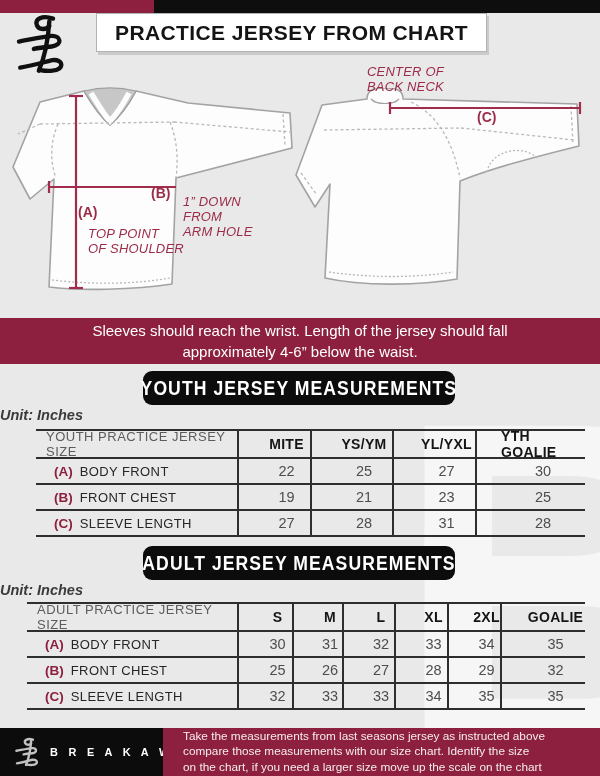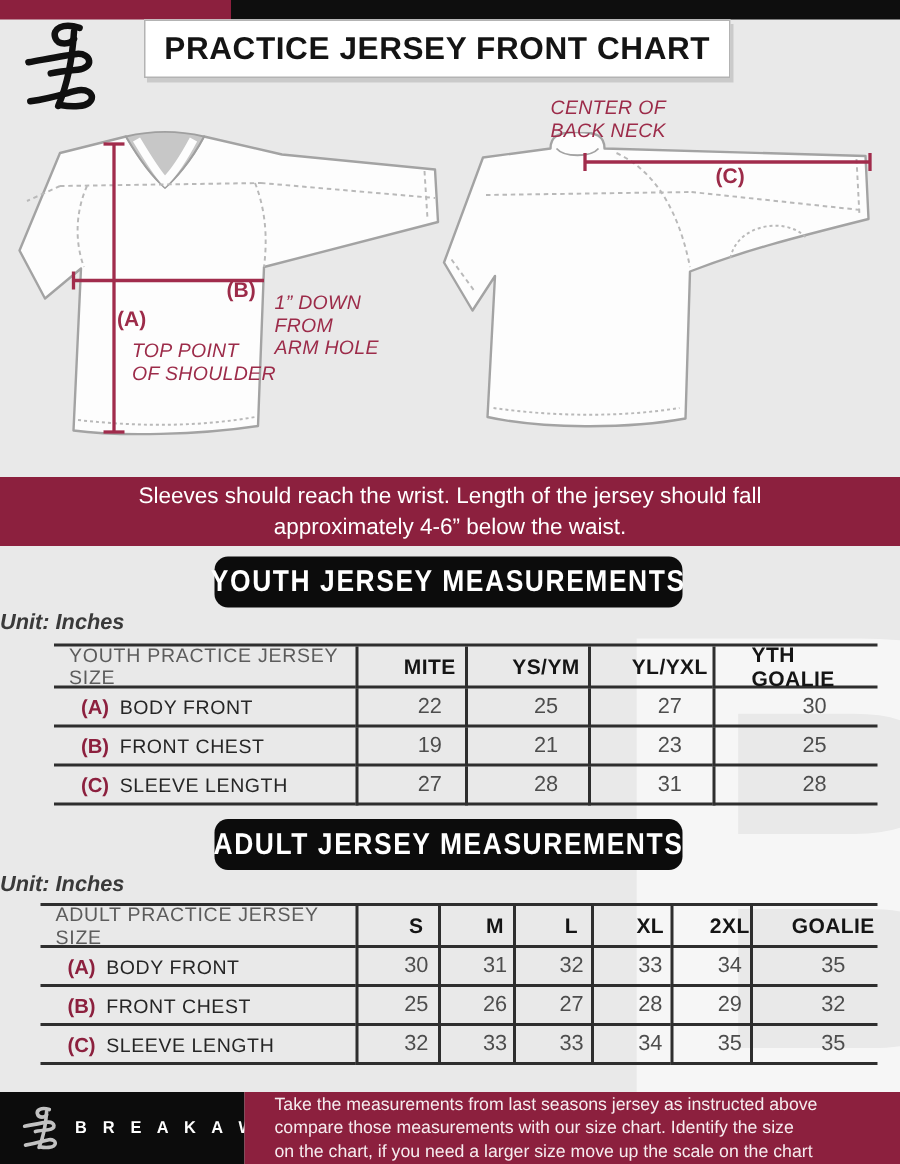--- a/index.html
+++ b/index.html
@@ -90,21 +90,21 @@
   <svg class="abs logo-header" viewBox="0 0 100 100">
     <g stroke="currentColor" fill="none" stroke-width="7" stroke-linecap="round">
       <path d="M63,9 C45,3 33,10 37,20 C40,28 53,27 57,21"></path>
       <path d="M57,13 C55,45 49,72 40,93"></path>
       <path d="M8,46 C30,42 50,38 60,37 C76,36 79,52 61,54 C50,55 40,56 32,58"></path>
       <path d="M10,88 C36,84 52,78 62,76 C80,74 82,92 62,93 C54,94 48,93 42,92"></path>
     </g>
   </svg>
 
   <div class="abs title-box">
-    <span>PRACTICE JERSEY FRONT CHART</span>
+    <span>PRACTICE JERSEY FROM CHART</span>
   </div>
 
   <svg class="abs" style="left:6px;top:86px;z-index:2" width="296" height="206" viewBox="0 0 296 206">
     <path d="M34,16 L78,5 C88,22 98,34 104,39 C110,34 121,22 130,5 L182,17 L284,27 L286,62 L170,92 L166,198 C128,204 72,205 43,201 L48,93 L24,113 L7,81 Z" fill="#fdfdfd" stroke="#a3a3a3" stroke-width="1.6" stroke-linejoin="round"></path>
     <path d="M78,5 C88,22 98,34 104,39 C110,34 121,22 130,5 C113,1 95,1 78,5 Z" fill="#c7c7c7" stroke="#9f9f9f" stroke-width="1.2"></path>
     <path d="M85,7 C94,22 100,31 104,35 C108,31 115,22 123,7" fill="none" stroke="#fdfdfd" stroke-width="5.5"></path>
     <g stroke="#b9b9b9" stroke-width="1.3" fill="none" stroke-dasharray="3 2.5">
       <path d="M34,38 L168,36"></path>
       <path d="M168,36 L284,46"></path>
       <path d="M34,38 L12,48"></path>

